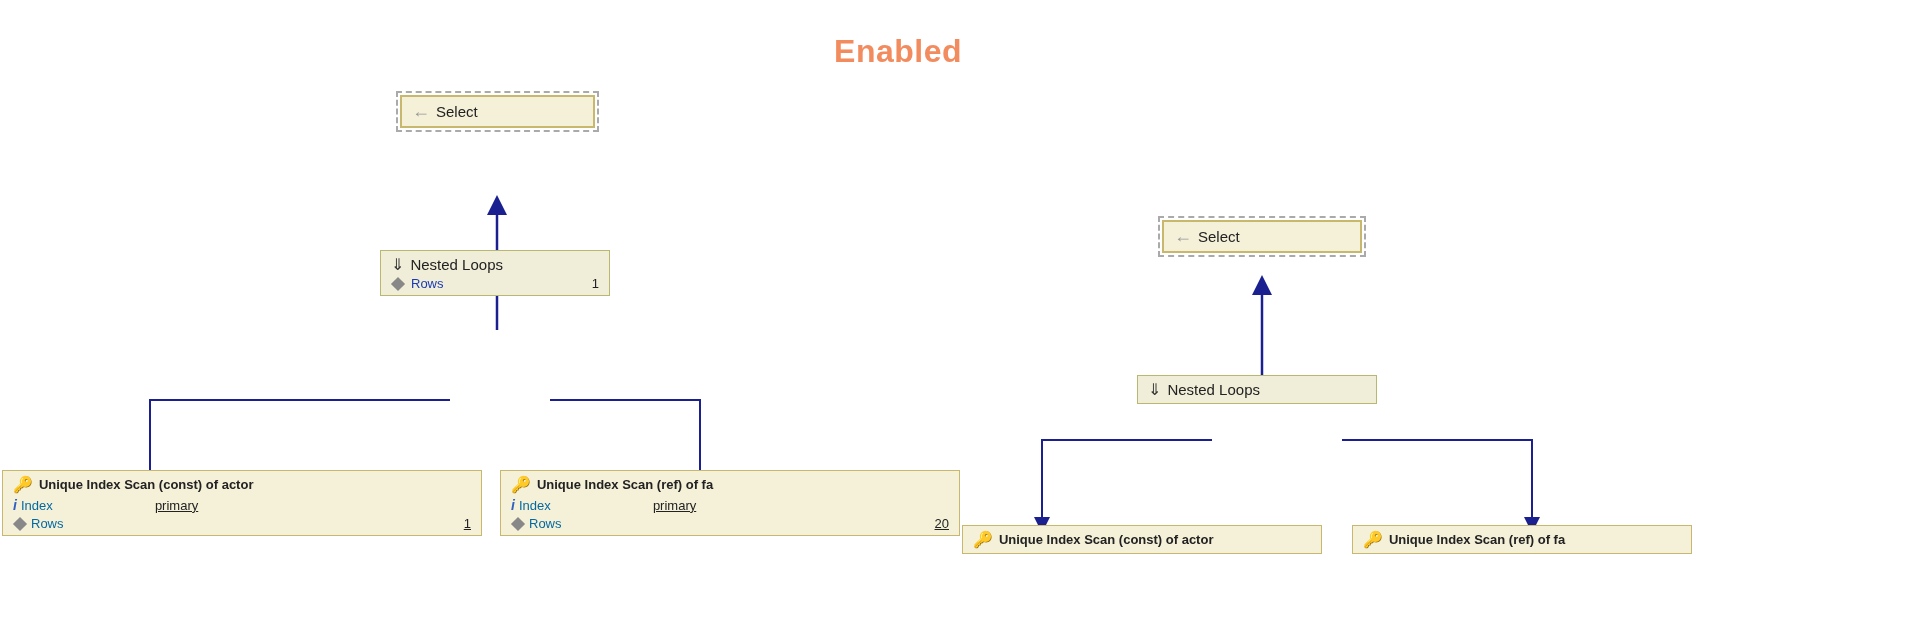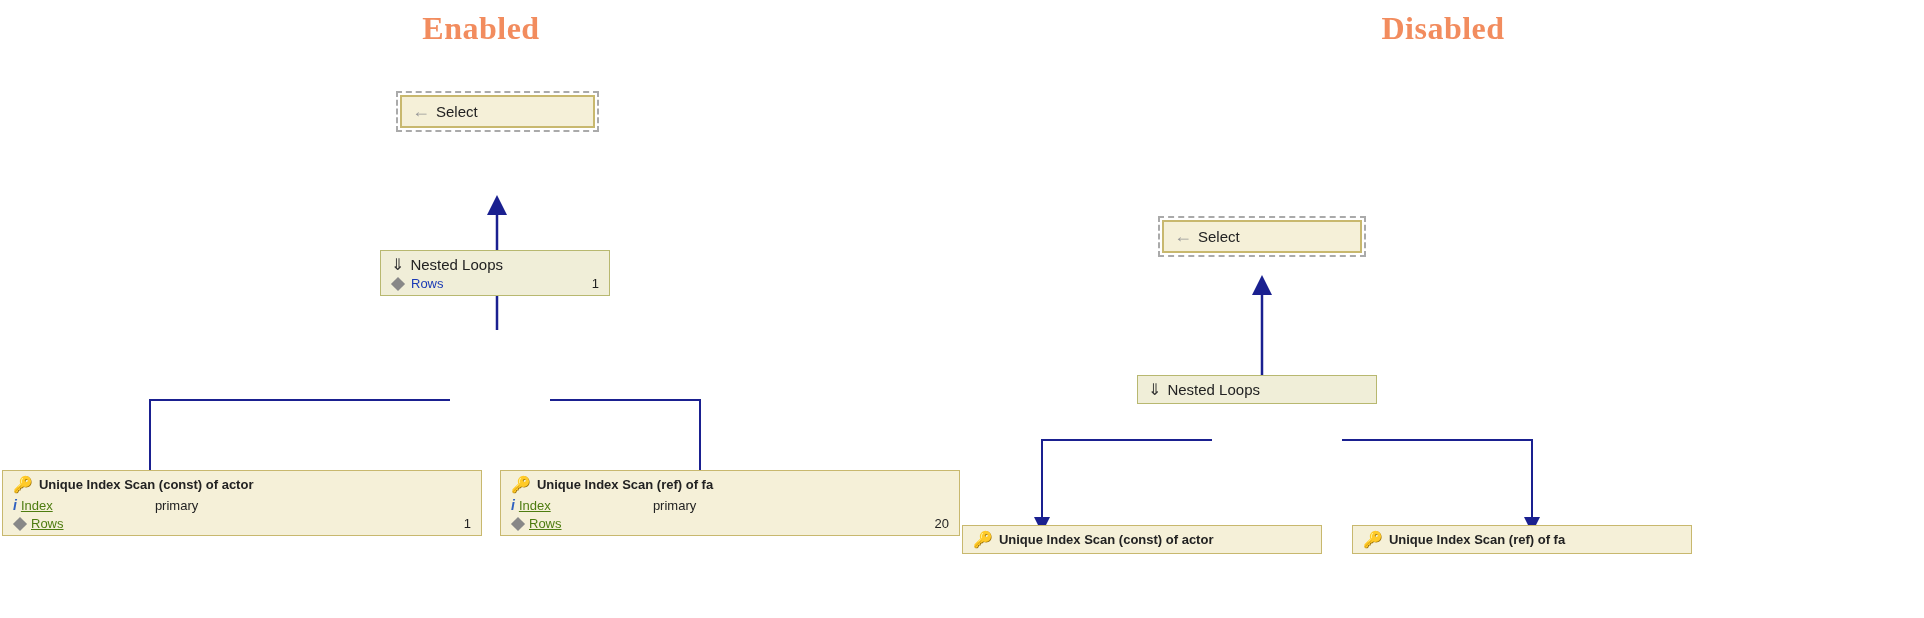--- a/index.html
+++ b/index.html
@@ -19,27 +19,26 @@
       height: 100%;
     }
 
     .section {
       flex: 1;
       position: relative;
       height: 100%;
     }
 
     .section-title {
-      text-align: center;
+      text-align: right;
       font-size: 32px;
       font-weight: bold;
       color: #f28c5e;
-      padding-top: 10px;
+      padding-top: 33px;
       letter-spacing: 0.5px;
-      font-family: Liberation Serif, serif;
     }
 
     
     .node-box {
       position: absolute;
       border: 2px solid #c8b86e;
       background: #f5f0d8;
       padding: 4px 10px;
       white-space: nowrap;
       min-width: 120px;
@@ -113,27 +112,27 @@
     .leaf-row {
       display: flex;
       align-items: center;
       font-size: 13px;
       color: #222;
       margin-top: 3px;
       gap: 4px;
     }
 
     .leaf-row .lbl {
-      color: #4d7c0f;
+      color: #0369a1;
       min-width: 50px;
-      text-decoration: underline;
     }
 
     .leaf-row .val {
       margin-left: auto;
+      text-decoration: underline;
     }
 
     .icon-diamond {
       display: inline-block;
       width: 10px;
       height: 10px;
       background: #888;
       transform: rotate(45deg);
       margin: 0 2px;
     }
@@ -227,21 +226,20 @@
       <div class="leaf-row">
         <span class="icon-diamond"></span>
         <span class="lbl">Rows</span>
         <span class="val" style="margin-left:auto;">20</span>
       </div>
     </div>
   </div>
 
   <div class="section" style="position:relative;">
 
-    <div class="section-title">Disabled</div>
 
     <svg class="connectors">
       <defs>
         <marker id="arrowD1" markerWidth="8" markerHeight="8" refX="4" refY="4" orient="auto">
           <polygon points="0,0 8,4 0,8" fill="#1a2090"></polygon>
         </marker>
         <marker id="arrowD2" markerWidth="8" markerHeight="8" refX="4" refY="4" orient="auto">
           <polygon points="0,0 8,4 0,8" fill="#1a2090"></polygon>
         </marker>
         <marker id="arrowD3" markerWidth="8" markerHeight="8" refX="4" refY="4" orient="auto">

